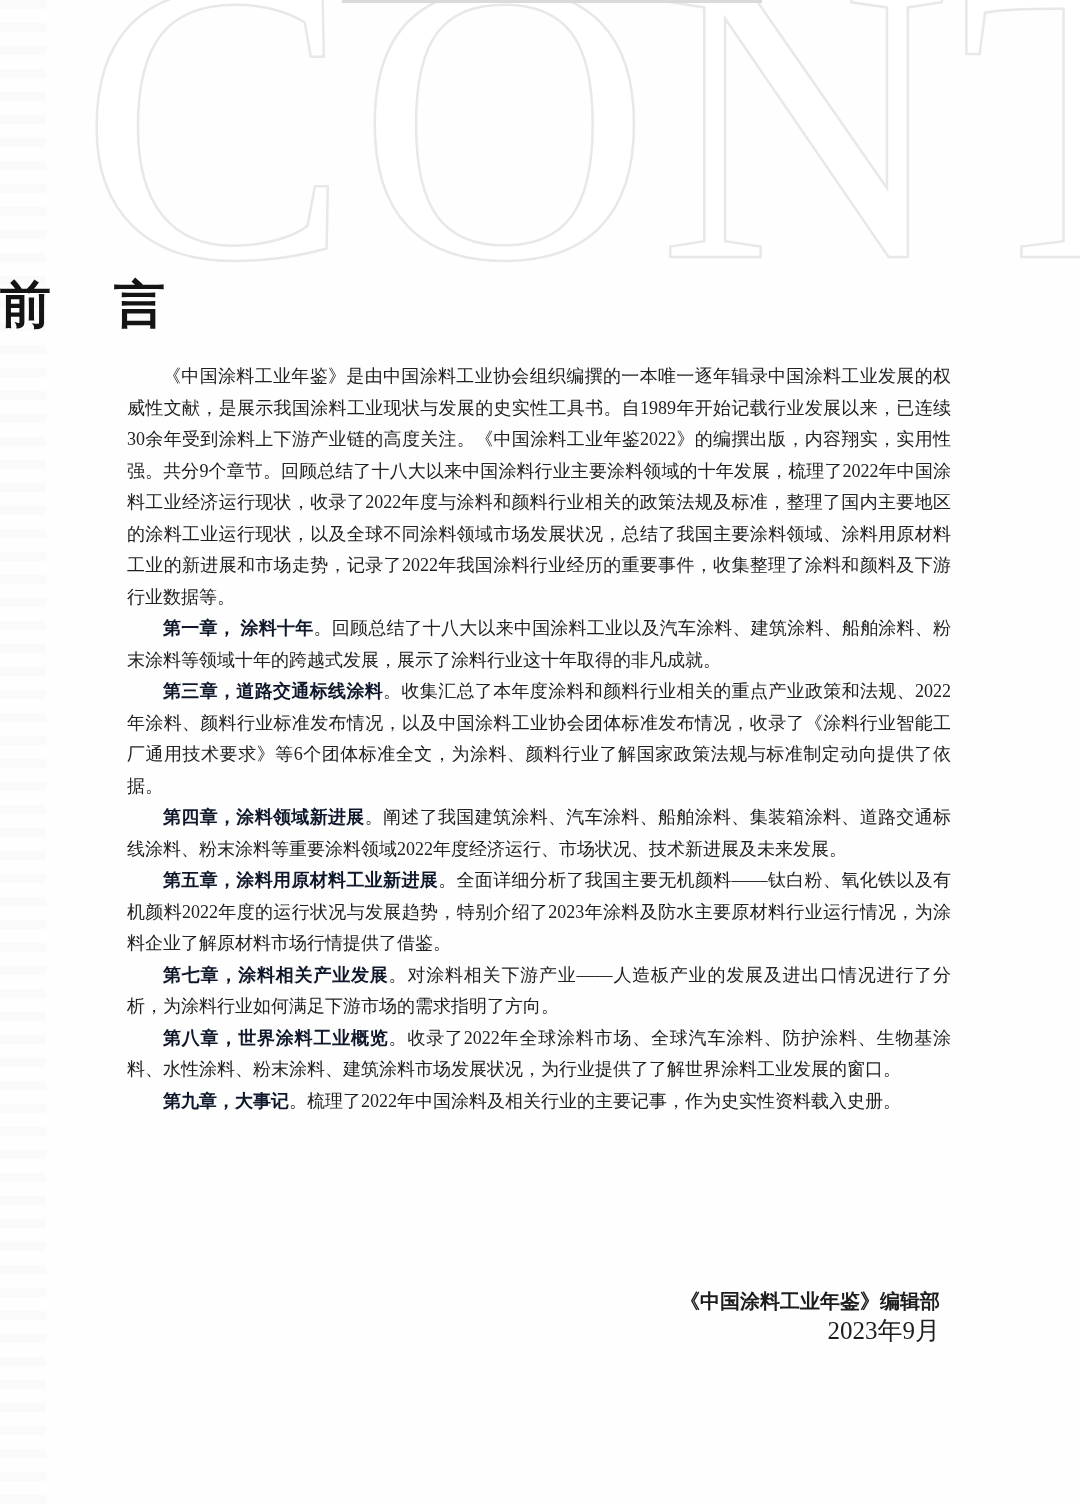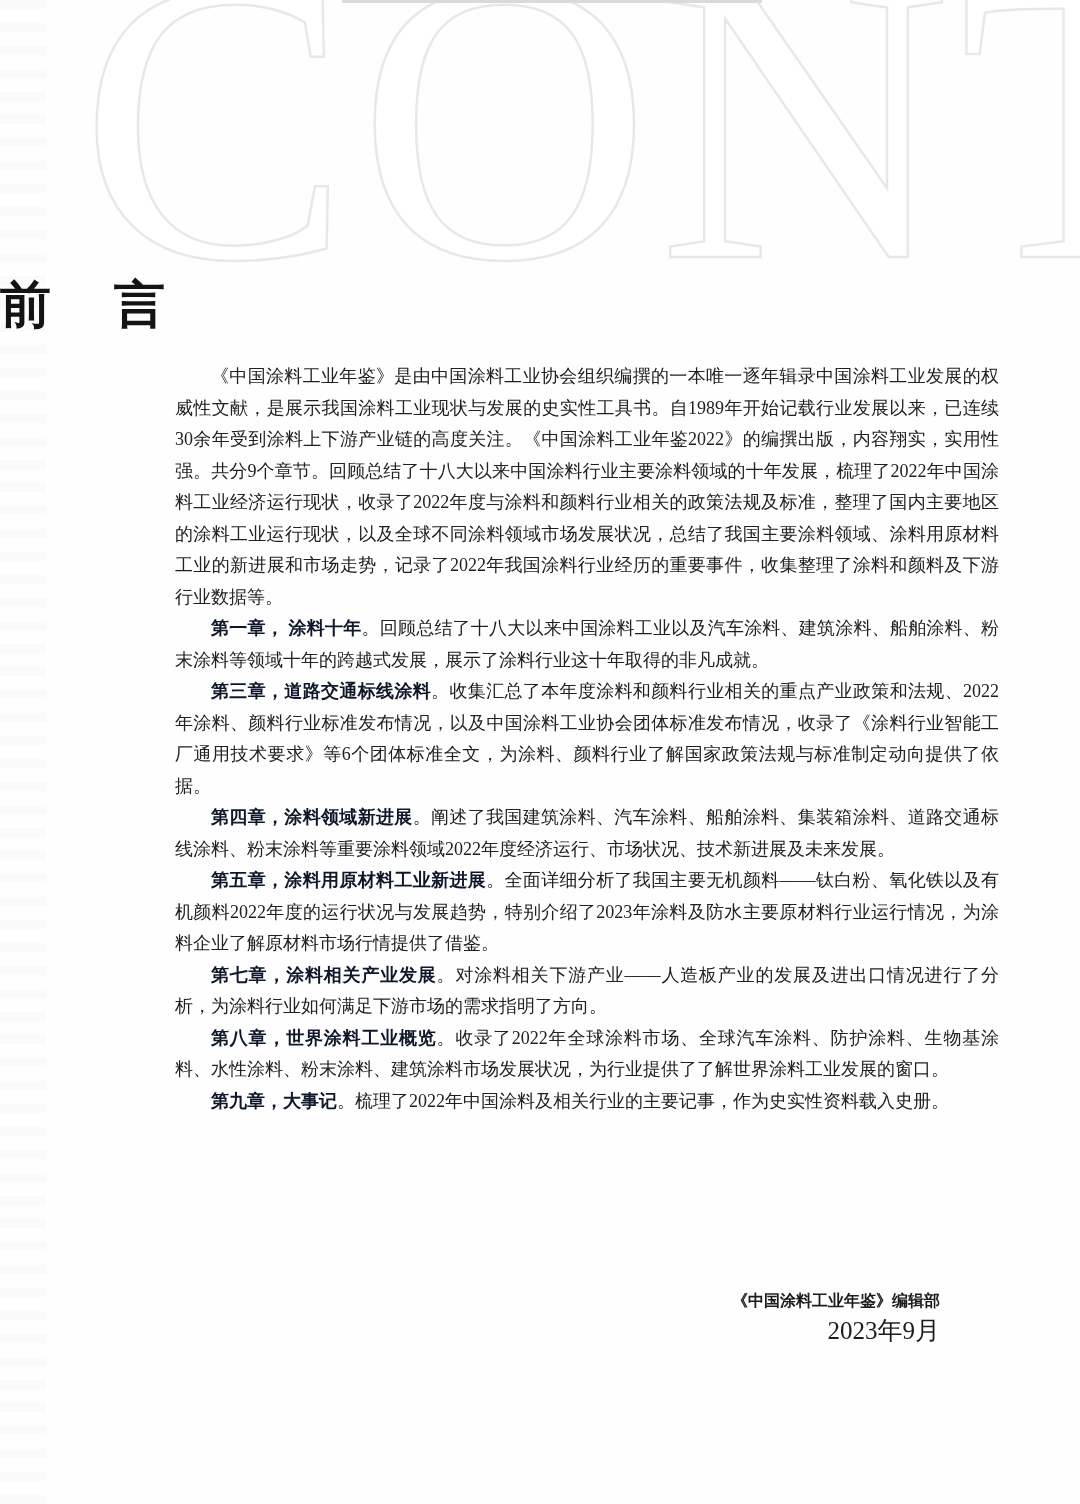--- a/index.html
+++ b/index.html
@@ -67,32 +67,31 @@
   }
   .body-text {
     position: absolute;
     top: 361px;
     left: 127px;
     width: 824px;
     font-size: 18px;
     line-height: 31.5px;
     color: #212121;
     text-align: justify;
-    margin-left: 48px;
   }
   .body-text p { text-indent: 2em; margin: 0; }
   .lead { font-weight: 700; color: #0f172a; }
   .signature {
     position: absolute;
     top: 1286px;
     right: 140px;
     text-align: right;
     color: #1c1c1c;
   }
-  .sig-name { font-weight: 700; font-size: 16px; line-height: 30px; }
+  .sig-name { font-weight: 700; font-size: 20px; line-height: 30px; }
   .sig-date { font-size: 25px; line-height: 30px; }
 </style>
 </head>
 <body>
 
 <div class="page">
 
   <div class="watermark">CONT</div>
   <div class="top-artifact"></div>
   <div class="edge-noise"></div>

